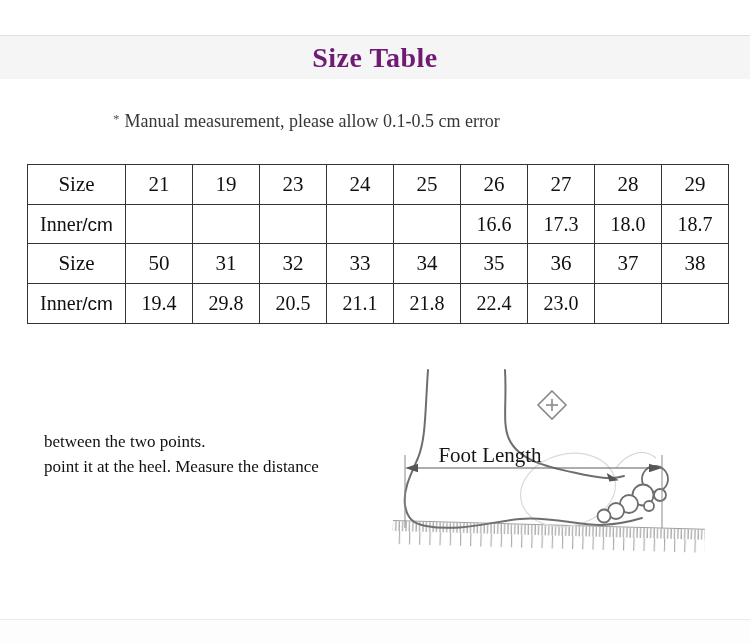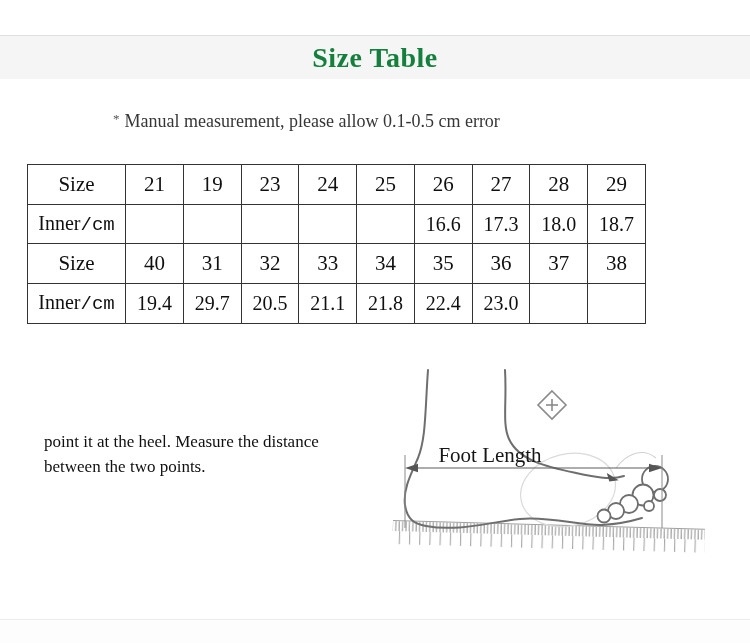--- a/index.html
+++ b/index.html
@@ -7,41 +7,41 @@
     width:750px;height:643px;position:relative;background:#ffffff;
     font-family:"Liberation Serif","DejaVu Serif",serif;color:#111;
     overflow:hidden;
   }
   .title-band{
     position:absolute;left:0;top:35px;width:750px;height:43px;
     background:#f5f5f5;border-top:1px solid #e0e0e0;
     display:flex;align-items:center;justify-content:center;
   }
   .title-band h1{
-    margin:0;font-size:28px;font-weight:bold;color:#15803d;letter-spacing:.5px;
+    margin:0;font-size:28px;font-weight:bold;color:#701a75;letter-spacing:.5px;
     font-family:"Liberation Serif","DejaVu Serif",serif;
   }
   .note{
     position:absolute;left:113px;top:111px;font-size:18px;color:#363636;
     white-space:nowrap;
   }
   .note .mark{font-size:13px;color:#555;vertical-align:4px;margin-right:5px;}
   table.size-table{
-    position:absolute;left:27px;top:164px;width:619px;
+    position:absolute;left:27px;top:164px;width:702px;
     border-collapse:collapse;table-layout:fixed;
   }
   table.size-table td{
     border:1.5px solid #333;height:38.7px;text-align:center;vertical-align:middle;
     padding:0;font-size:20px;color:#101010;overflow:hidden;
   }
   table.size-table tr.size-row td{font-size:21px;}
   td.rowlabel{font-size:17px;}
   td.rowlabel .inner-word{font-size:20px;}
   td.rowlabel .unit{
-    font-family:Liberation Mono, monospace;font-size:19px;
+    font-family:Liberation Sans, sans-serif;font-size:19px;
   }
   .instructions{
     position:absolute;left:44px;top:430px;font-size:17px;line-height:24.6px;
     color:#101010;white-space:nowrap;
   }
   .diagram{position:absolute;left:378px;top:362px;}
   .bottom-strip{
     position:absolute;left:0;top:619px;width:750px;height:24px;
     border-top:1px solid #ececec;background:#fdfdfd;
   }
@@ -82,48 +82,48 @@
       <td></td>
       <td></td>
       <td></td>
       <td>16.6</td>
       <td>17.3</td>
       <td>18.0</td>
       <td>18.7</td>
     </tr>
     <tr class="size-row">
       <td class="rowlabel"><span>Size</span></td>
-      <td>40</td>
+      <td>50</td>
       <td>31</td>
       <td>32</td>
       <td>33</td>
       <td>34</td>
       <td>35</td>
       <td>36</td>
       <td>37</td>
       <td>38</td>
     </tr>
     <tr>
       <td class="rowlabel"><span class="inner-word">Inner</span><span class="unit">/cm</span></td>
       <td>19.4</td>
-      <td>29.7</td>
+      <td>29.8</td>
       <td>20.5</td>
       <td>21.1</td>
       <td>21.8</td>
       <td>22.4</td>
       <td>23.0</td>
       <td></td>
       <td></td>
     </tr>
   </tbody>
 </table>
 
 <div class="instructions">
+  <div>between the two points.</div>
   <div>point it at the heel. Measure the distance</div>
-  <div>between the two points.</div>
 </div>
 
 <svg class="diagram" width="365" height="200" viewBox="0 0 365 200">
   <defs>
     <pattern id="denseTicks" width="3.4" height="10" patternUnits="userSpaceOnUse">
       <line x1="1" y1="0" x2="1" y2="10" stroke="#9b9b9b" stroke-width="1.1"></line>
     </pattern>
     <pattern id="sparseTicks" width="10.2" height="13" patternUnits="userSpaceOnUse">
       <line x1="1.5" y1="0" x2="1.5" y2="13" stroke="#a8a8a8" stroke-width="1.1"></line>
     </pattern>

